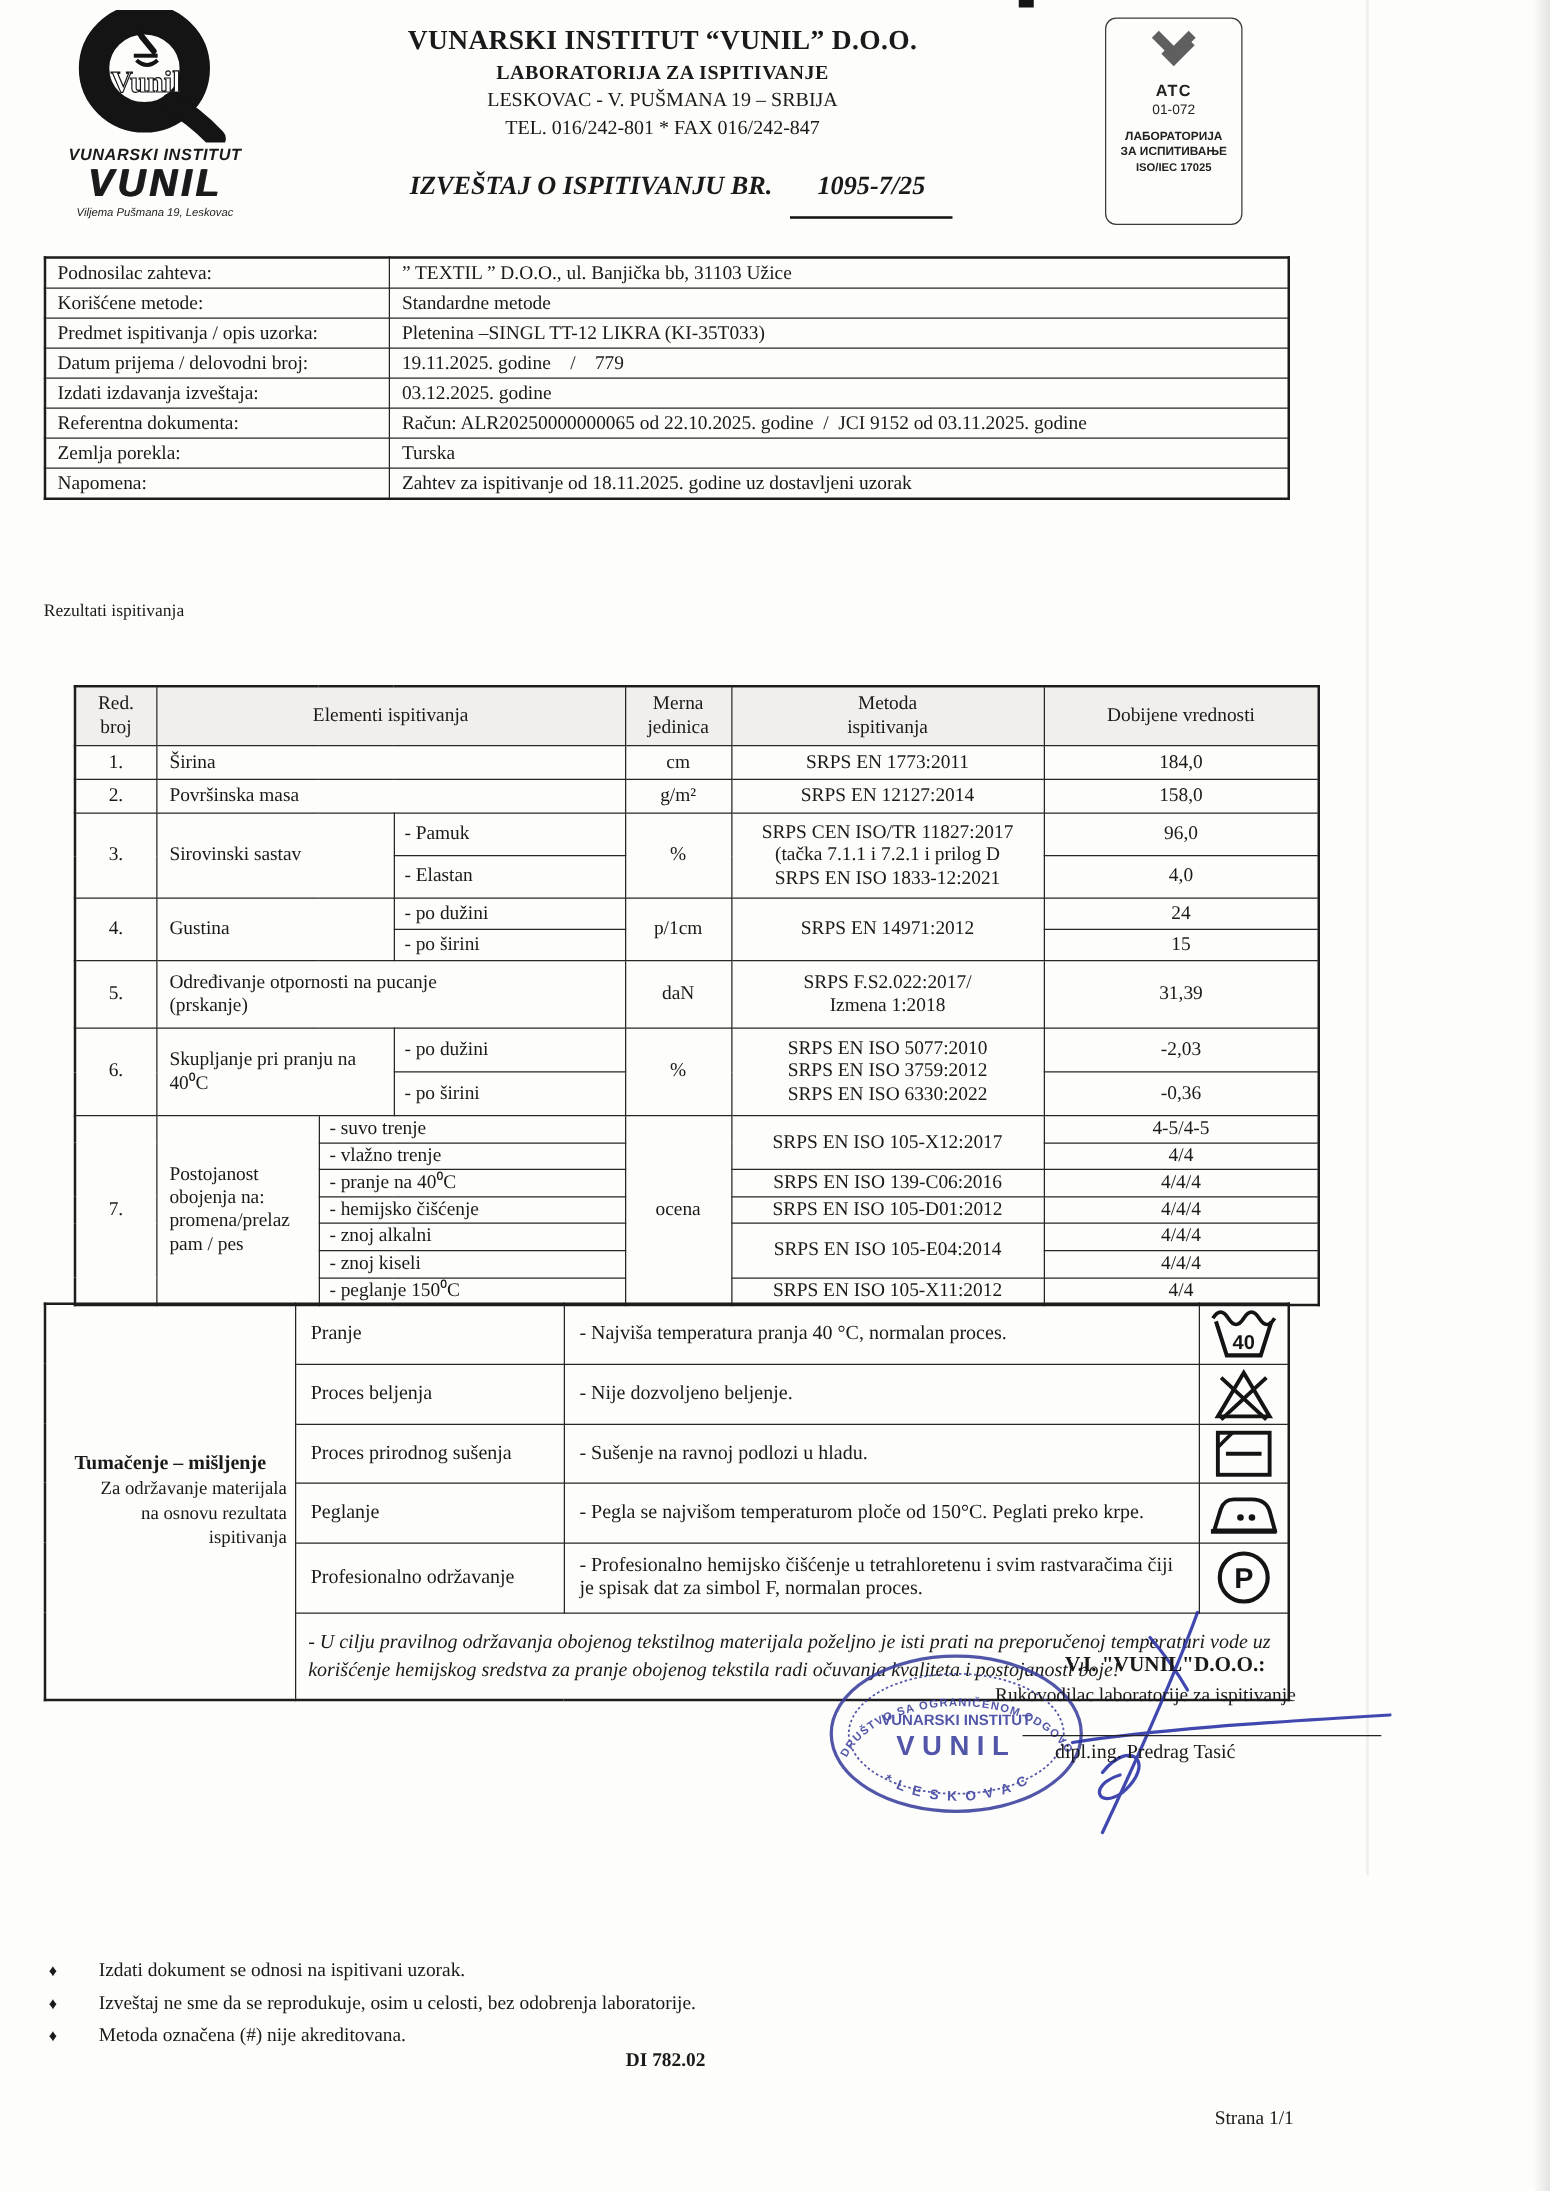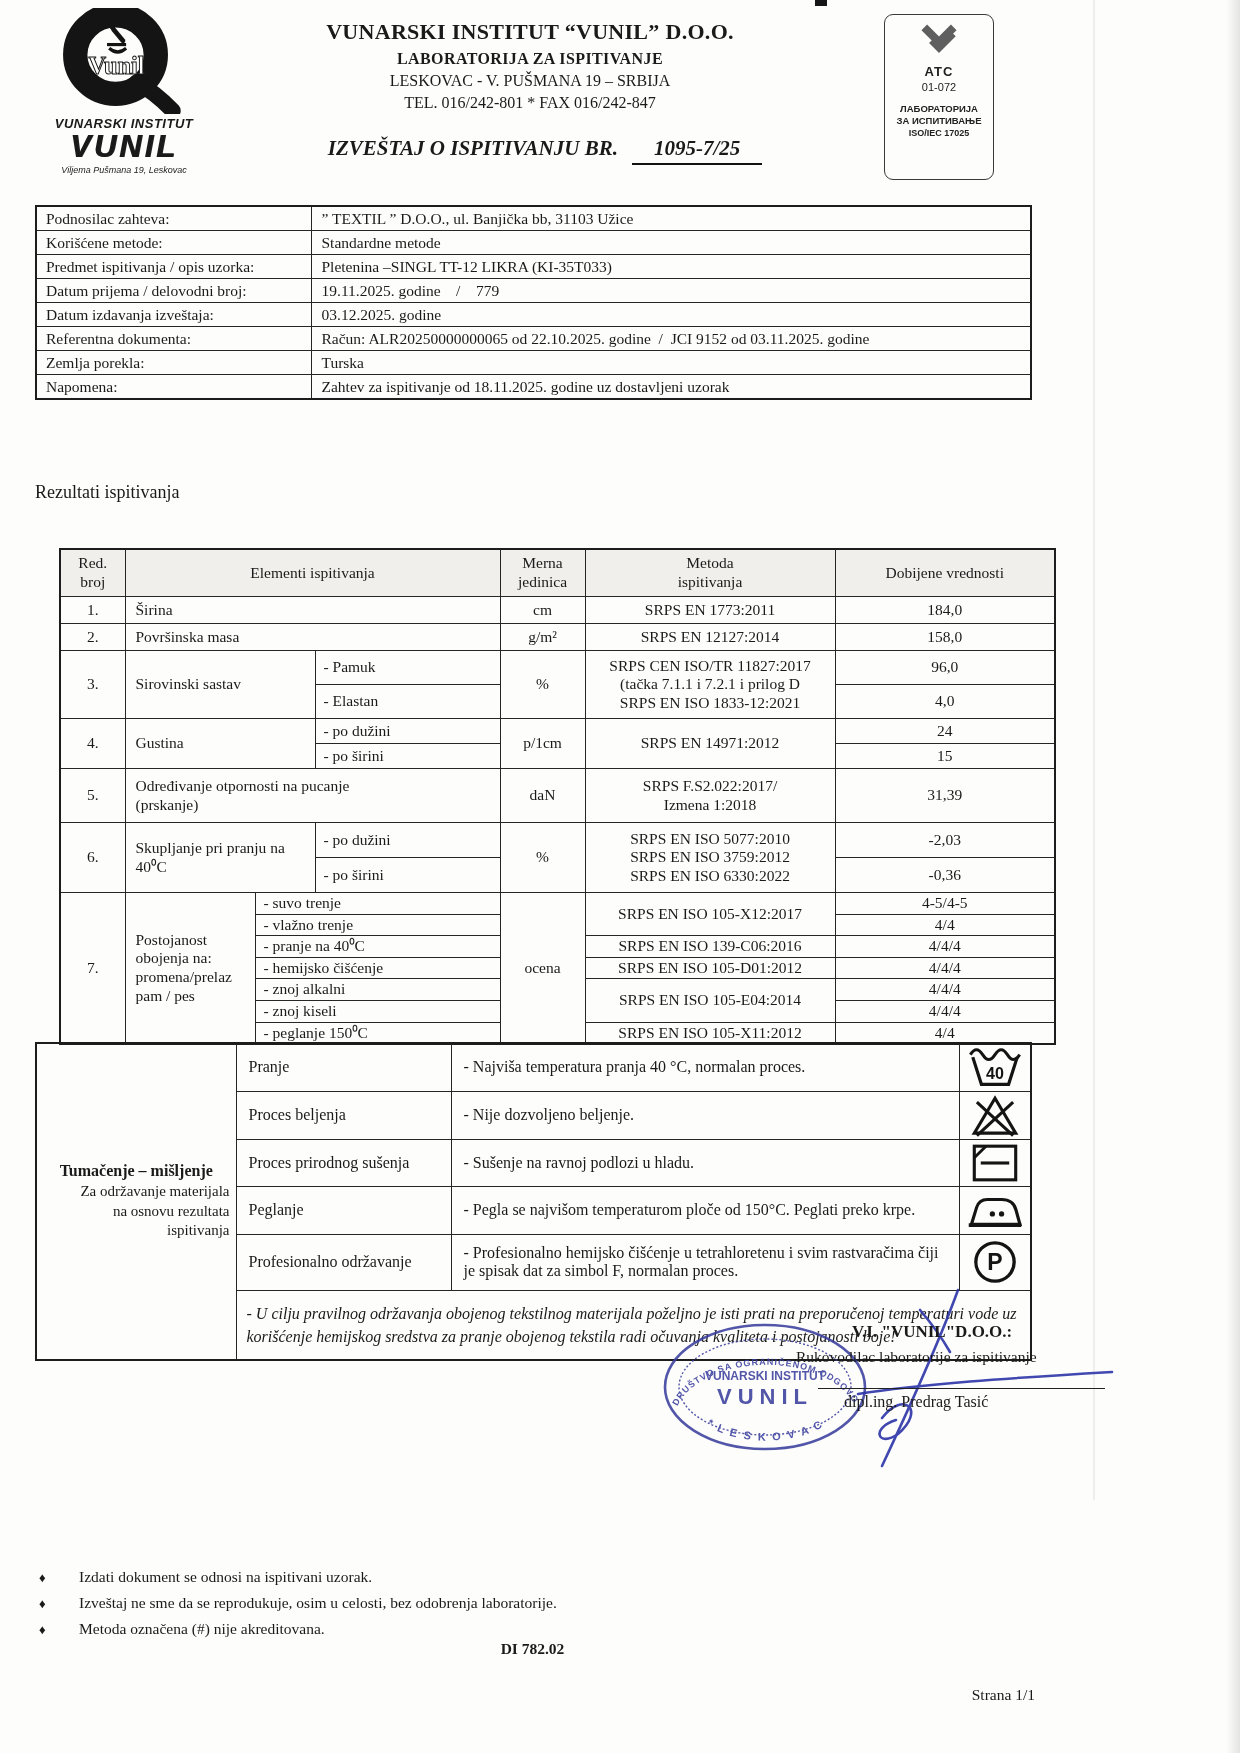--- a/index.html
+++ b/index.html
@@ -23,39 +23,39 @@
   .logobrand{font-size:31px;font-weight:bold;font-style:italic;letter-spacing:3px;line-height:1.0;
              text-shadow:1px 0 #222;}
   .logoaddr{font-size:9px;font-style:italic;margin-top:3px;color:#222;}
 
   
   .hdrc{left:225px;top:18px;width:610px;text-align:center;line-height:1.25;}
   .org{font-size:22px;font-weight:bold;letter-spacing:0.3px;}
   .lab{font-size:16px;font-weight:bold;margin-top:3px;letter-spacing:0.4px;}
   .addr,.tel{font-size:16px;margin-top:2px;}
   .titlerow{left:225px;top:136px;width:640px;text-align:center;font-size:21px;font-weight:bold;font-style:italic;}
-  .repnum{display:inline-block;border-bottom:2.5px solid #111;padding:0 22px 2px 22px;margin-left:14px;}
+  .repnum{display:inline-block;border-bottom:2.5px solid #111;padding:0 22px 12px 22px;margin-left:14px;}
 
   
   .atc{left:884px;top:14px;width:108px;height:164px;border:1.6px solid #3a3a3a;border-radius:9px;
        text-align:center;font-family:"Liberation Sans",sans-serif;color:#333;}
   .atcname{font-size:13px;font-weight:bold;letter-spacing:1px;margin-top:2px;color:#222;}
   .atcnum{font-size:11px;margin-top:2px;color:#222;}
   .atclab{font-size:9.5px;font-weight:bold;margin-top:10px;line-height:1.25;color:#222;}
   .atciso{font-size:9px;font-weight:bold;margin-top:1px;color:#222;}
 
   
   table{border-collapse:collapse;table-layout:fixed;}
   td{border:1.5px solid #262626;font-size:15.5px;padding:1px 6px;overflow:hidden;}
   .info{left:35px;top:205px;width:995px;border:2.5px solid #1d1d1d;}
   .info td{height:21px;}
   .info .lbl{padding-left:9px;}
   .info .val{white-space:pre;padding-left:10px;}
 
-  .resheading{left:35px;top:482px;font-size:18px;}
+  .resheading{left:35px;top:482px;font-size:14px;}
   .res{left:35px;top:548px;width:995px;border:2.5px solid #1d1d1d;margin-left:24px;}
   .res td{text-align:center;line-height:1.2;}
   .res .hdr td{height:44px;background:#f1efeb;}
   .res .lf{text-align:left;padding-left:10px;}
   .res .sub{text-align:left;padding-left:8px;}
 
   .care{left:35px;top:1042px;width:995px;border:2.5px solid #1d1d1d;}
   .care td{font-size:16px;}
   .care .lbl{padding-left:12px;}
   .care .desc{padding-left:12px;}
@@ -141,21 +141,21 @@
         </tr>
     <tr>
           <td class="lbl">Predmet ispitivanja / opis uzorka:</td>
           <td class="val">Pletenina –SINGL TT-12 LIKRA (KI-35T033)</td>
         </tr>
     <tr>
           <td class="lbl">Datum prijema / delovodni broj:</td>
           <td class="val">19.11.2025. godine    /    779</td>
         </tr>
     <tr>
-          <td class="lbl">Datum izdavanja izveštaja:</td>
+          <td class="lbl">Izdati izdavanja izveštaja:</td>
           <td class="val">03.12.2025. godine</td>
         </tr>
     <tr>
           <td class="lbl">Referentna dokumenta:</td>
           <td class="val">Račun: ALR20250000000065 od 22.10.2025. godine  /  JCI 9152 od 03.11.2025. godine</td>
         </tr>
     <tr>
           <td class="lbl">Zemlja porekla:</td>
           <td class="val">Turska</td>
         </tr>

